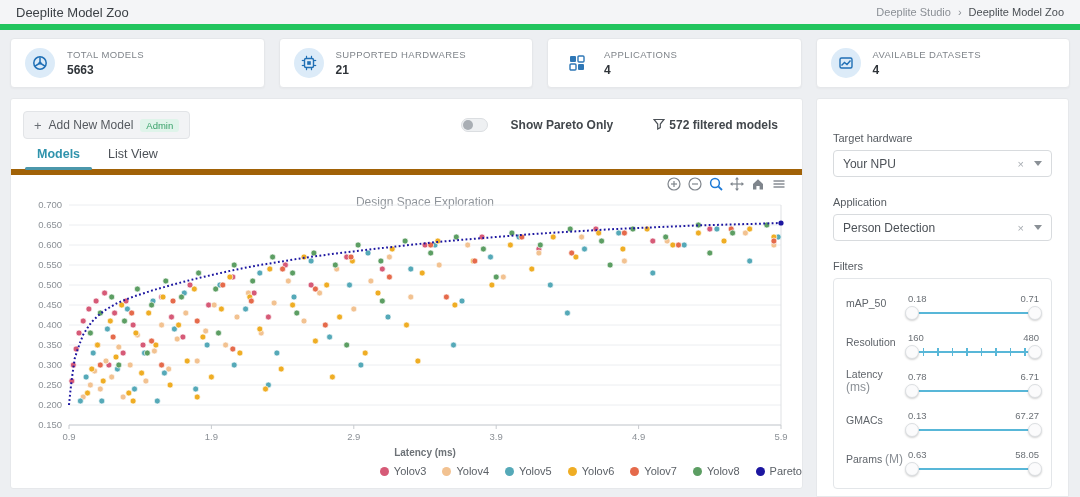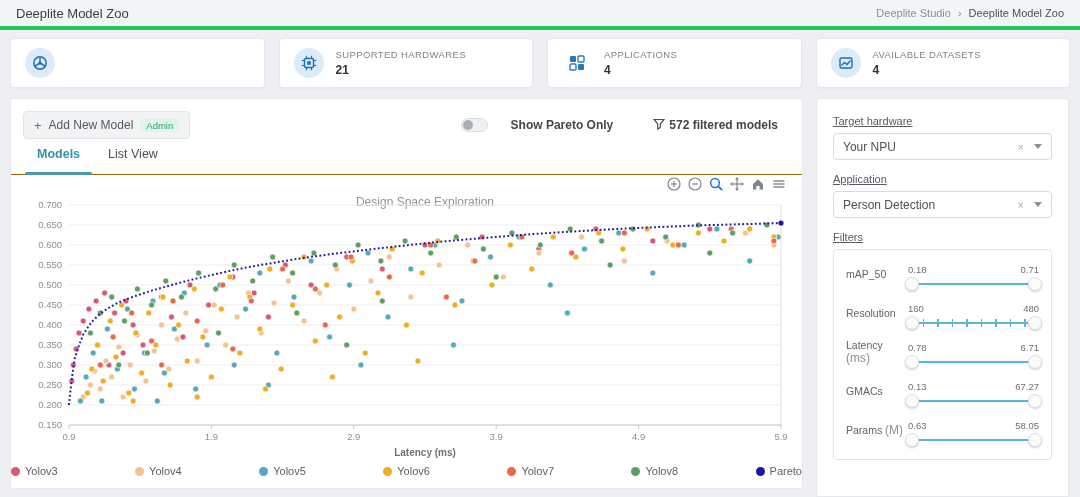--- a/index.html
+++ b/index.html
@@ -2,21 +2,21 @@
 <html><head>
 <meta charset="utf-8">
 <style>
   * { margin:0; padding:0; box-sizing:border-box; }
   html,body { background:#e9ebee; }
   body { font-family:"Liberation Sans", sans-serif; }
   .page { position:relative; width:1080px; height:497px; background:#edeff2; overflow:hidden; }
 
   
   .hdr { position:absolute; top:0; left:0; right:0; height:30px; background:#f4f5f7;
-         border-bottom:4px solid #22c55e; display:flex; align-items:center; padding:0 16px; }
+         border-bottom:6px solid #22c55e; display:flex; align-items:center; padding:0 16px; }
   .hdr-title { font-size:13px; color:#3c4146; font-weight:500; }
   .crumbs { margin-left:auto; font-size:11px; color:#8a8f95; display:flex; gap:7px; align-items:center; }
   .crumb-cur { color:#4a4f54; }
 
   
   .stats { position:absolute; top:38px; left:10px; width:1060px; display:grid;
            grid-template-columns:repeat(4, 1fr); gap:14px; }
   .card { background:#fff; border:1px solid #e5e7ea; border-radius:4px; height:50px;
           display:flex; align-items:center; gap:12px; padding:0 14px; box-shadow:0 1px 2px rgba(0,0,0,.03); }
   .cicon { width:30px; height:30px; border-radius:50%; background:#dcebf8; display:flex;
@@ -39,40 +39,40 @@
   .plus { font-size:13px; color:#6a6f75; }
   .badge { background:#dff4ea; color:#38a169; font-size:9.5px; padding:1px 6px; border-radius:3px; }
   .tgl-grp { margin-left:auto; display:flex; align-items:center; gap:23px; }
   .toggle { width:27px; height:14px; border-radius:8px; background:#eef0f2; border:1px solid #dbdee1;
             position:relative; cursor:pointer; }
   .knob { position:absolute; top:1px; left:1px; width:10px; height:10px; border-radius:50%; background:#a9aeb4; }
   .bold12 { font-size:12px; font-weight:bold; color:#42474c; }
   .filt-grp { display:flex; align-items:flex-start; gap:4px; margin-left:40px; }
 
   
-  .tabs { position:absolute; top:48px; left:0; right:0; height:28px; border-bottom:1px solid #a16207;
+  .tabs { position:absolute; top:48px; left:0; right:0; height:28px; border-bottom:6px solid #a16207;
           display:flex; gap:28px; padding-left:26px; }
   .tab { font-size:12.5px; color:#4b5056; font-weight:500; padding-bottom:8px; position:relative; cursor:pointer; }
   .tab.active { color:#2f93ac; font-weight:bold; }
   .tab.active::after { content:""; position:absolute; left:-12px; right:-12px; bottom:-1px; height:3px;
                        background:#4b97ab; border-radius:2px; }
 
   
   .chart-head { position:absolute; top:96px; left:58px; width:712px; text-align:center;
                 font-size:12px; color:#8f949a; }
   .plot-icons { position:absolute; top:78px; right:16px; display:flex; gap:7px; align-items:center; }
   .pic { width:14px; height:14px; cursor:pointer; }
   .plot { position:absolute; top:100px; left:6px; }
-  .legend { position:absolute; top:366px; left:0; right:0; display:flex; justify-content:space-between;
+  .legend { position:absolute; top:366px; left:0; right:0; display:flex; justify-content:flex-end;
             gap:16px; align-items:center; }
   .li { display:flex; align-items:center; gap:5px; font-size:11px; color:#5c6167; cursor:pointer; }
   .ldot { width:9px; height:9px; border-radius:50%; }
 
   
-  .slabel-top { font-size:11px; color:#565b61; margin:2px 0 6px;text-decoration:underline; }
+  .slabel-top { font-size:11px; color:#565b61; margin:19px 0 6px; }
   .select { height:27px; border:1px solid #d8dbde; border-radius:4px; display:flex; align-items:center;
             padding:0 9px; font-size:12px; color:#4c5157; background:#fff; cursor:pointer; margin-bottom:13px; }
   .sel-x { margin-left:auto; color:#a7acb2; font-size:11px; }
   .caret { width:0; height:0; border-left:4px solid transparent; border-right:4px solid transparent;
            border-top:5px solid #8a9096; margin-left:10px; }
   .fcard { border:1px solid #e3e6e9; border-radius:4px; padding:8px 12px 6px; margin-top:4px; }
   .srow { display:flex; align-items:center; height:39px; }
   .srow-label { width:62px; font-size:10.5px; color:#5f646a; padding-bottom:8px; flex:none; }
   .sunit { font-size:12px; color:#8a8f95; }
   .srange { flex:1; }
@@ -102,20 +102,24 @@
     <div class="card">
       <div class="cicon">
         <svg width="16" height="16" viewBox="0 0 16 16">
             <circle cx="8" cy="8" r="6.2" fill="none" stroke="#1f6fb5" stroke-width="1.5"></circle>
             <circle cx="8" cy="8" r="1.6" fill="#1f6fb5"></circle>
             <line x1="8" y1="8" x2="8" y2="2.2" stroke="#1f6fb5" stroke-width="1.5"></line>
             <line x1="8" y1="8" x2="13" y2="11.2" stroke="#1f6fb5" stroke-width="1.5"></line>
             <line x1="8" y1="8" x2="3" y2="11.2" stroke="#1f6fb5" stroke-width="1.5"></line>
           </svg>
       </div>
+      <div>
+          <div class="clabel">TOTAL MODELS</div>
+      <div class="cvalue">5663</div>
+        </div>
     </div>
     <div class="card">
       <div class="cicon">
         <svg width="16" height="16" viewBox="0 0 16 16">
             <rect x="3.5" y="3.5" width="9" height="9" rx="1.5" fill="none" stroke="#1f6fb5" stroke-width="1.4"></rect>
             <rect x="6.2" y="6.2" width="3.6" height="3.6" fill="#1f6fb5"></rect>
             <line x1="5.5" y1="0.8" x2="5.5" y2="3.4" stroke="#1f6fb5" stroke-width="1.2"></line>
             <line x1="10.5" y1="0.8" x2="10.5" y2="3.4" stroke="#1f6fb5" stroke-width="1.2"></line>
             <line x1="5.5" y1="12.6" x2="5.5" y2="15.2" stroke="#1f6fb5" stroke-width="1.2"></line>
             <line x1="10.5" y1="12.6" x2="10.5" y2="15.2" stroke="#1f6fb5" stroke-width="1.2"></line>

